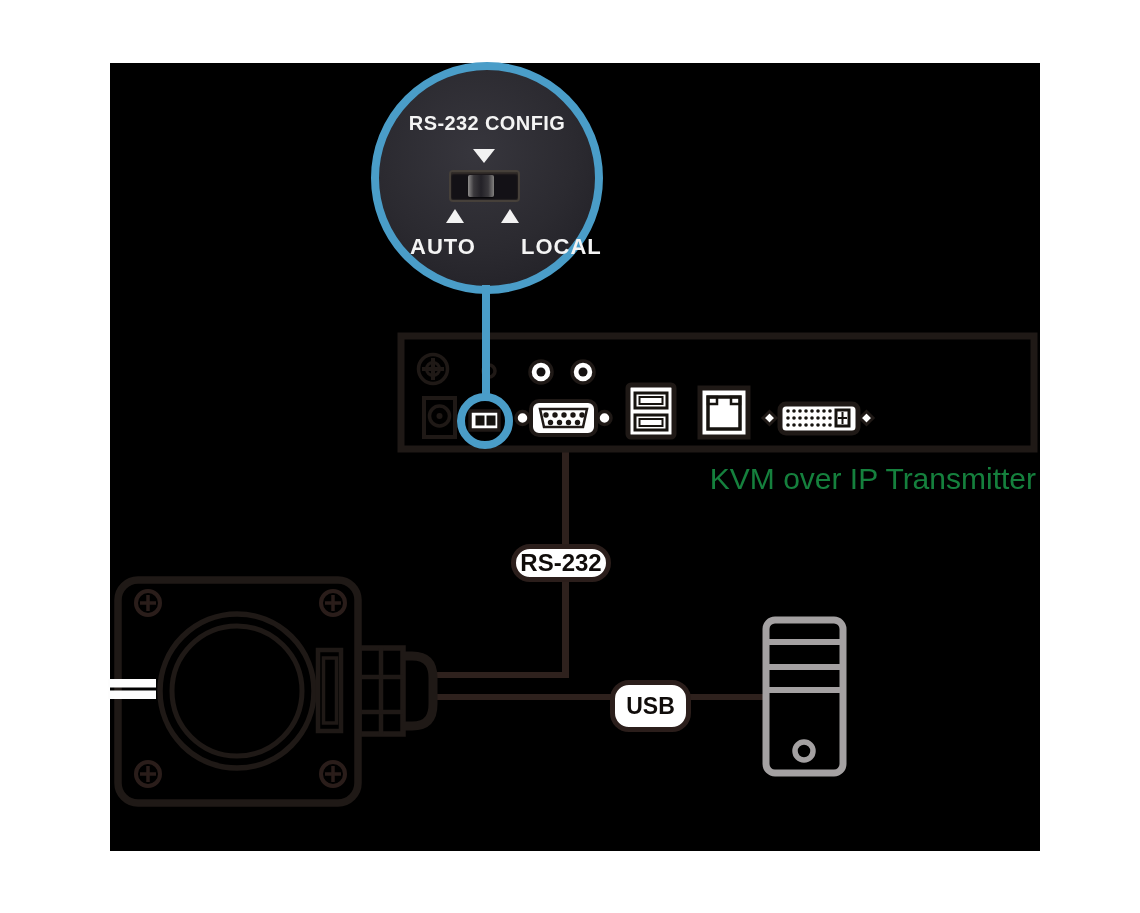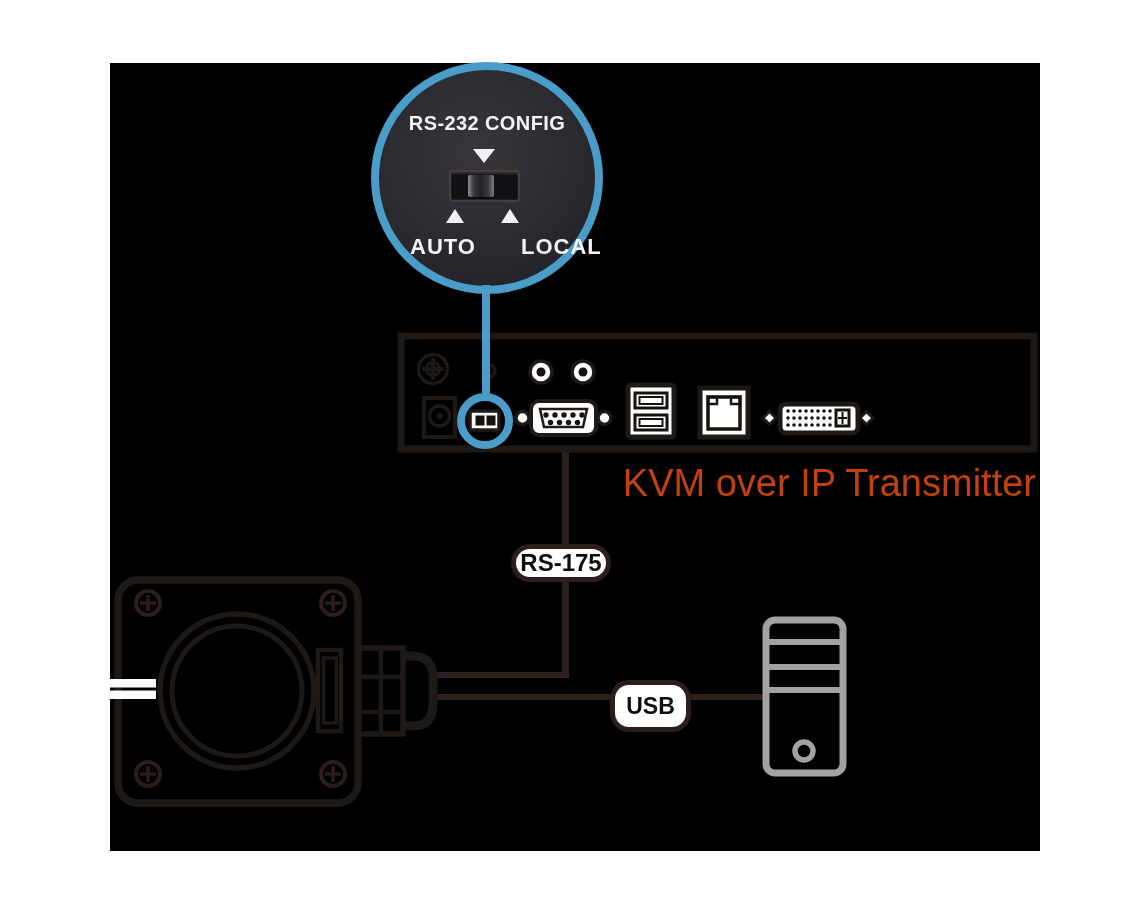--- a/index.html
+++ b/index.html
@@ -54,21 +54,21 @@
     border:8px solid #4A9DC8;border-radius:50%;
   }
 
   
   .annotation{
     position:absolute;left:612px;top:141px;color:#201315;
     font-size:29px;line-height:37px;letter-spacing:-0.3px;white-space:nowrap;
   }
   .kvm-label{
     position:absolute;left:600px;top:462px;width:436px;text-align:right;
-    color:#c2410c;font-size:38px;white-space:nowrap;
+    color:#15803d;font-size:30px;white-space:nowrap;
   }
   .model-label{
     position:absolute;left:141px;top:818px;color:#787878;font-size:31px;white-space:nowrap;
   }
 
   
   .cable{position:absolute;background:#2E211D;}
   .cable.rs232-v{left:562px;top:450px;width:7px;height:228px;}
   .cable.rs232-h{left:430px;top:672px;width:139px;height:6px;}
   .cable.usb-h{left:430px;top:694px;width:336px;height:6px;}
@@ -263,17 +263,17 @@
   <svg class="dev-svg" style="left:750px;top:605px;" width="120" height="185" viewBox="0 0 120 185">
     <g fill="none" stroke="#A4A1A2">
       <rect x="16" y="15" width="77" height="153" rx="9" stroke-width="7" fill="#000000"></rect>
       <line x1="16" y1="37" x2="93" y2="37" stroke-width="6"></line>
       <line x1="16" y1="62" x2="93" y2="62" stroke-width="6"></line>
       <line x1="16" y1="85" x2="93" y2="85" stroke-width="6"></line>
       <circle cx="54" cy="146" r="9" stroke-width="5.5"></circle>
     </g>
   </svg>
 
-  <div class="pill rs232">RS-175</div>
+  <div class="pill rs232">RS-232</div>
   <div class="pill usb">USB</div>
 
 
 </div>
 
 </body></html>

